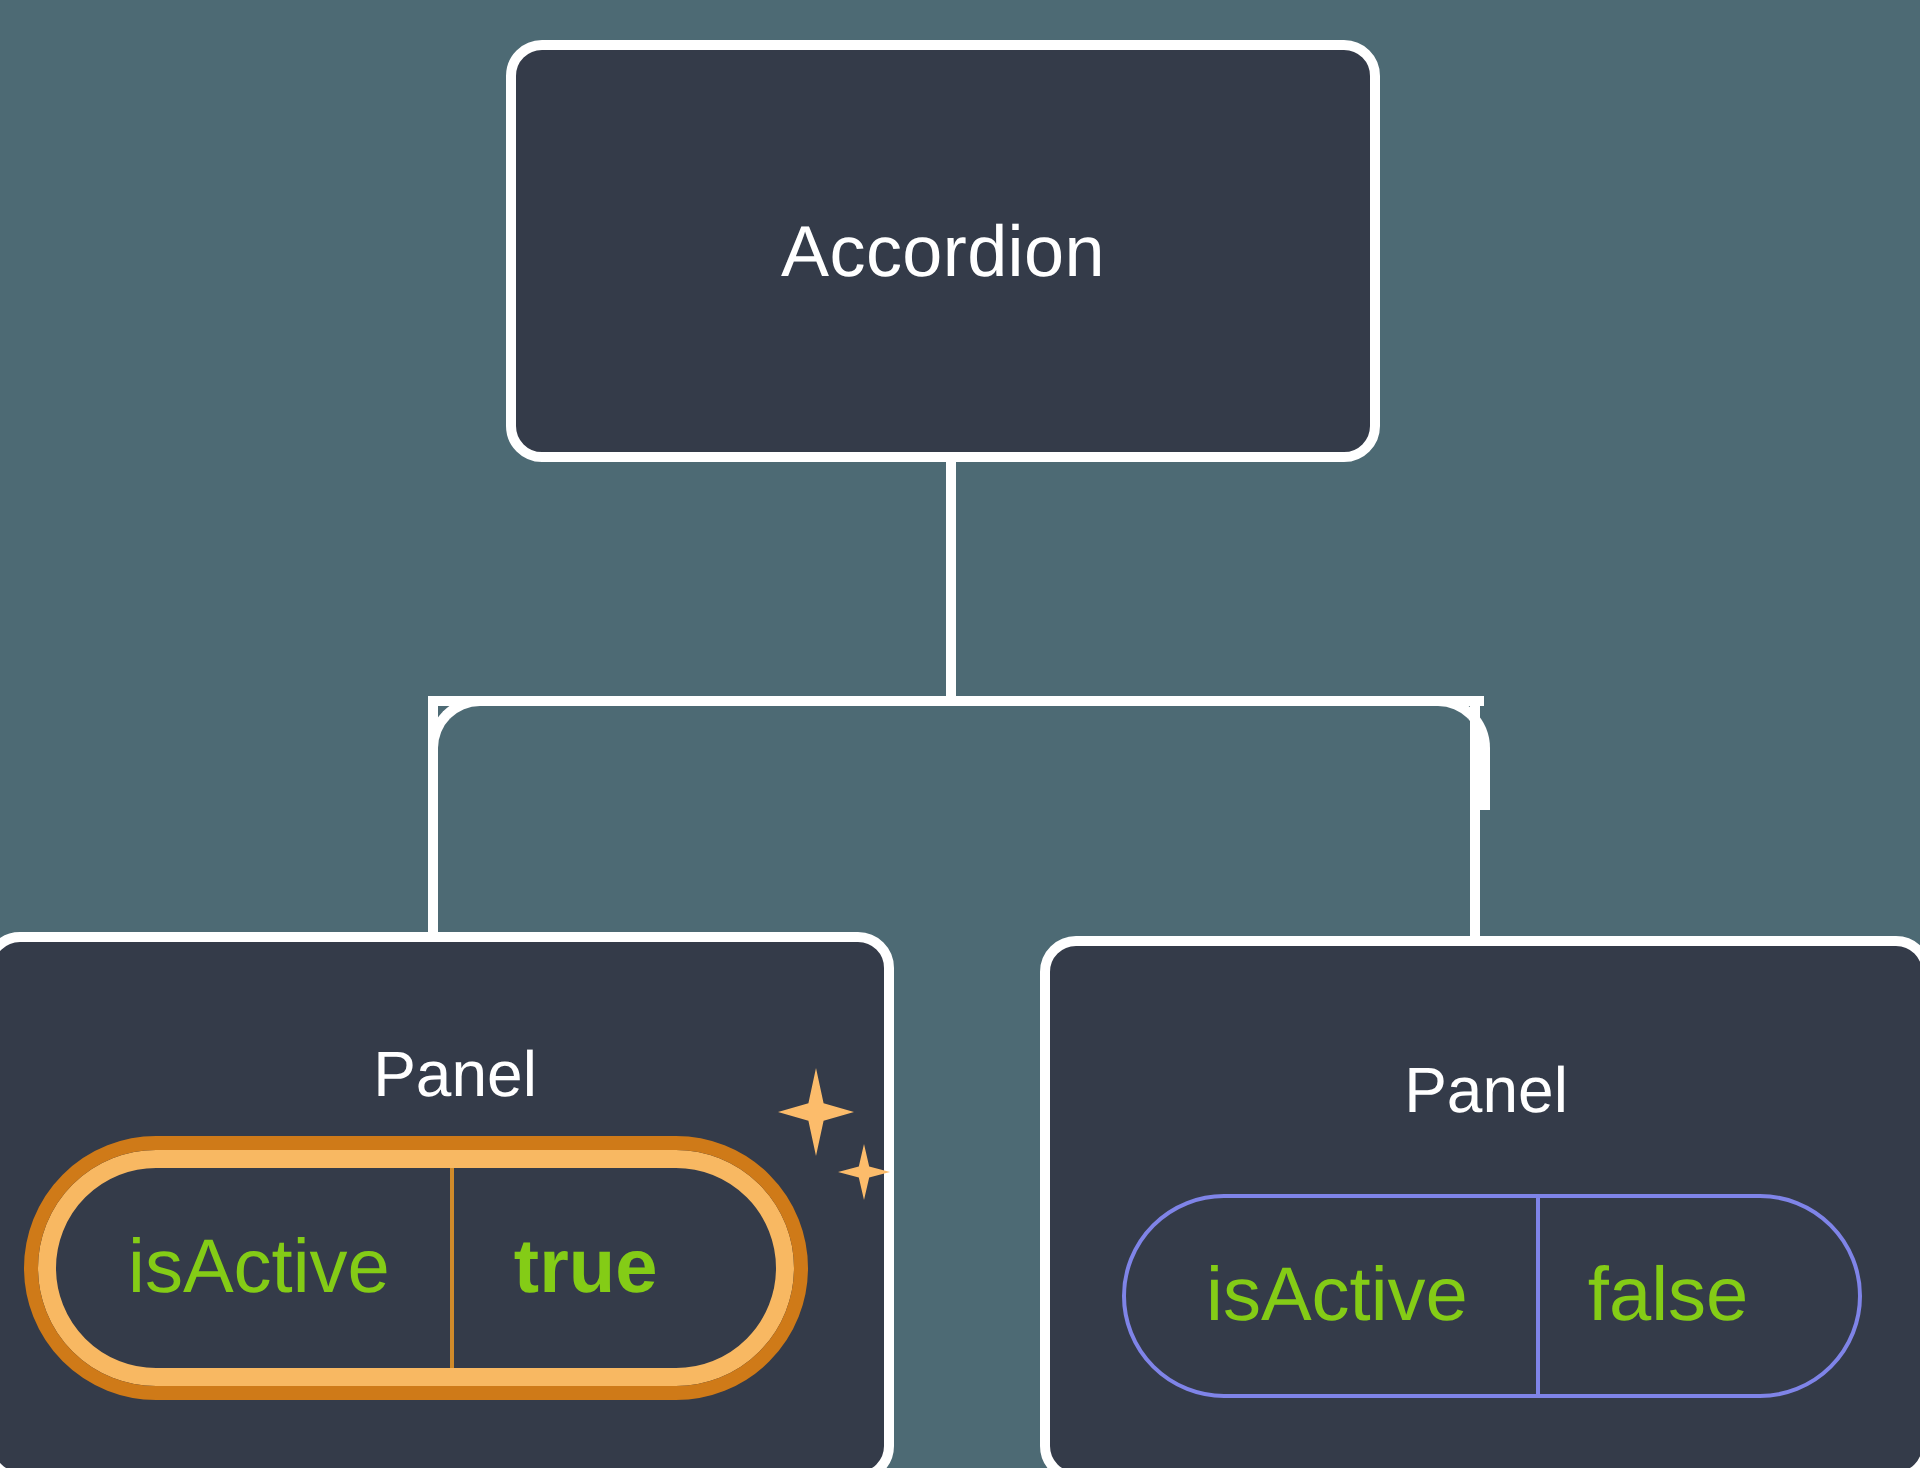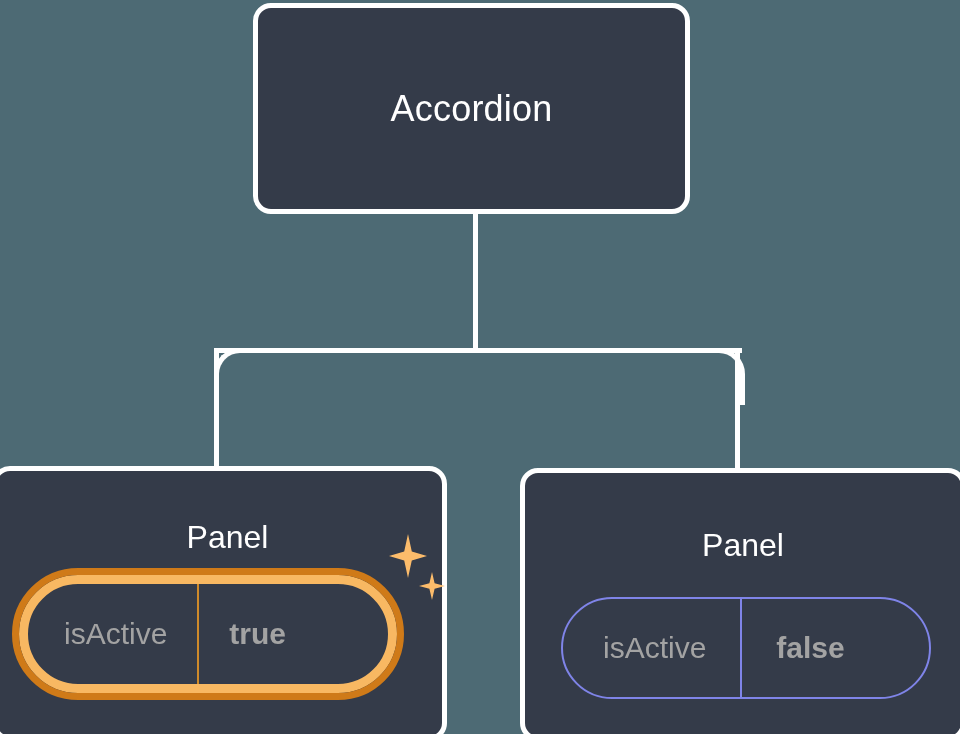--- a/index.html
+++ b/index.html
@@ -74,21 +74,21 @@
   
   .node {
     position: absolute;
     box-sizing: border-box;
     background: #343b49;
     border: 5px solid #ffffff;
     border-radius: 18px;
   }
   .node-root {
     left: 253px;
-    top: 3px;
+    top: 20px;
     width: 437px;
     height: 211px;
     display: flex;
     align-items: center;
     justify-content: center;
   }
   .node-title-root {
     color: #ffffff;
     font-size: 36px;
     font-weight: 400;
@@ -132,41 +132,40 @@
     position: absolute;
     box-sizing: border-box;
     display: flex;
     align-items: stretch;
     border-radius: 999px;
   }
   .pill-cell {
     display: flex;
     align-items: center;
     justify-content: center;
-    font-size: 30px;
-    color: #a3a3a3;
+    font-size: 38px;
+    color: #84cc16;
     white-space: nowrap;
   }
   .pill-cell.key { font-weight: 400; }
   .pill-cell.val { font-weight: 400; text-align: center; }
 
   
   .pill-plain {
     border: 2px solid #7f84e8;
     background: transparent;
   }
   .pill-plain .pill-cell.key {
     flex: 0 0 auto;
     padding: 0 34px 0 40px;
   }
   .pill-plain .pill-cell.val {
     flex: 0 0 auto;
-    padding: 0 44px 0 34px;
+    padding: 0 44px 0 24px;
     border-left: 2px solid #7f84e8;
-    font-weight: bold;
   }
   .pill-right {
     left: 36px;
     top: 124px;
     width: 370px;
     height: 102px;
   }
 
   
   .pill-highlight {

